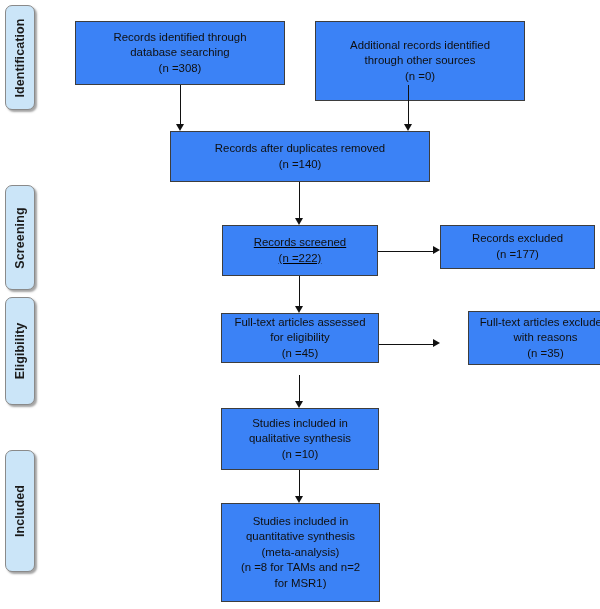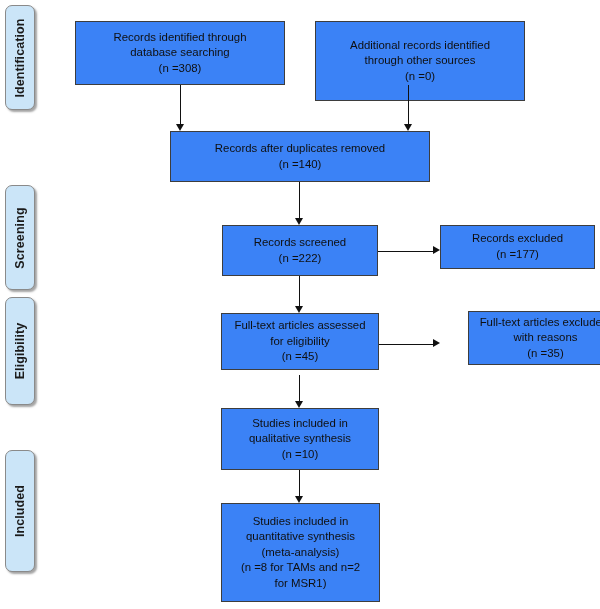--- a/index.html
+++ b/index.html
@@ -116,31 +116,31 @@
     <span class="flow-text">Additional records identified
 through other sources
 (n =0)</span>
   </div>
 
   <div class="flow-box" style="left:170px; top:131px; width:260px; height:51px;">
     <span class="flow-text">Records after duplicates removed
 (n =140)</span>
   </div>
 
-  <div class="flow-box" style="left:222px; top:225px; width:156px; height:51px;">
+  <div class="flow-box" style="left:222px; top:225px; width:156px; height:51px;text-decoration:underline;">
     <span class="flow-text">Records screened
 (n =222)</span>
   </div>
 
   <div class="flow-box" style="left:440px; top:225px; width:155px; height:44px;">
     <span class="flow-text">Records excluded
 (n =177)</span>
   </div>
 
-  <div class="flow-box" style="left:221px; top:313px; width:158px; height:57px;">
+  <div class="flow-box" style="left:221px; top:313px; width:158px; height:50px;">
     <span class="flow-text">Full-text articles assessed
 for eligibility
 (n =45)</span>
   </div>
 
   <div class="flow-box" style="left:440px; top:311px; width:155px; height:54px;margin-left:28px;">
     <span class="flow-text">Full-text articles excluded,
 with reasons
 (n =35)</span>
   </div>

